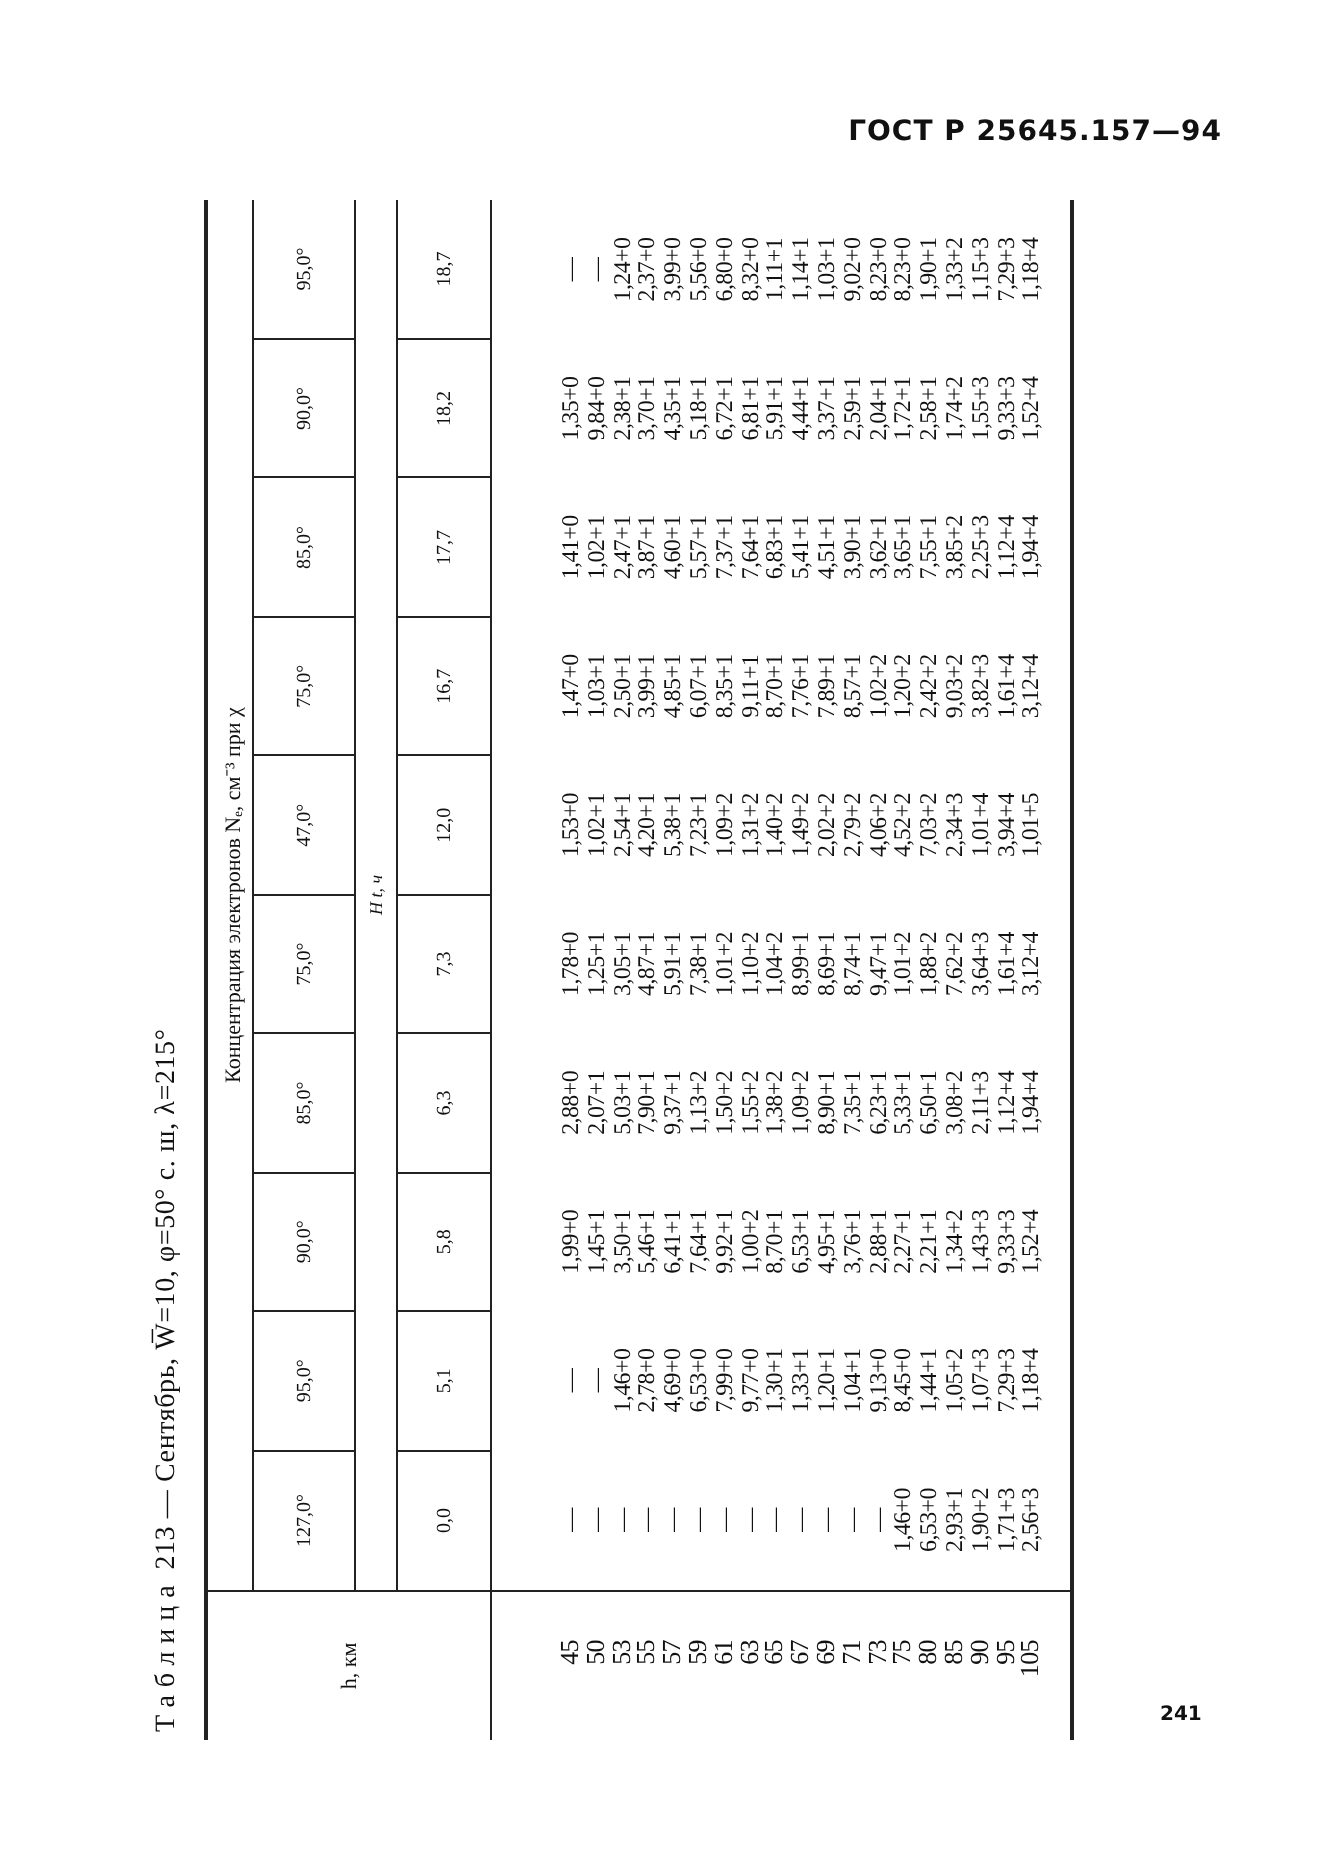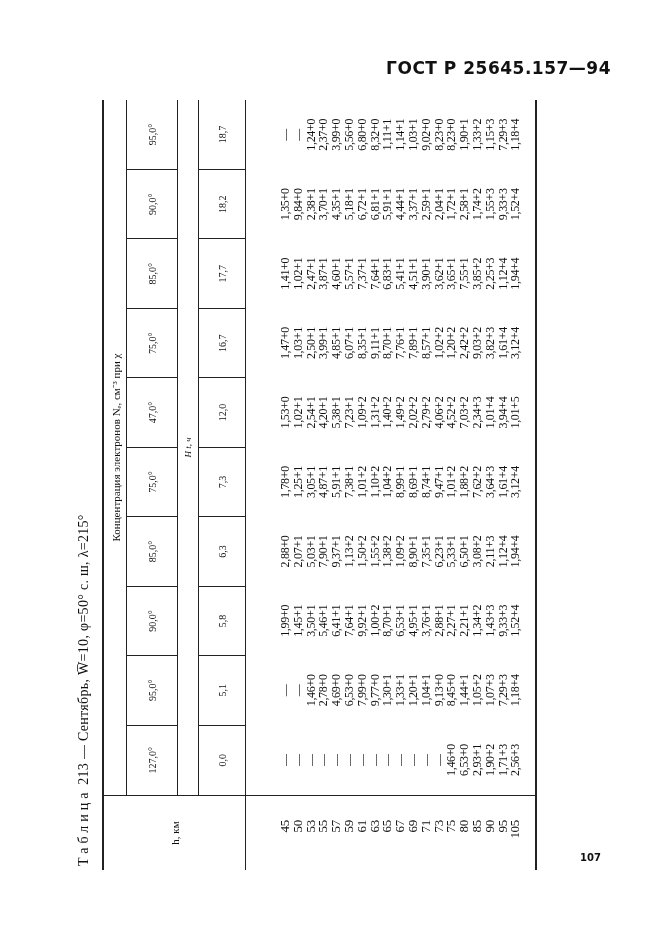--- a/index.html
+++ b/index.html
@@ -1,17 +1,17 @@
 <!DOCTYPE html>
 <html><head>
 <meta charset="utf-8">
 <style>
   html, body { margin:0; padding:0; background:#fff; }
   body { width:661px; height:926px; position:relative; overflow:hidden; font-family:"Liberation Serif", serif; color:#111; }
-  .doc-header { position:absolute; top:58px; right:50px; font-family:"DejaVu Sans", sans-serif; font-weight:bold; font-size:17px; letter-spacing:0.5px; }
+  .doc-header { position:absolute; top:58px; right:50px; font-family:"DejaVu Sans", sans-serif; font-weight:bold; font-size:14px; letter-spacing:0.5px; }
   .page-number { position:absolute; top:852px; left:580px; font-family:"DejaVu Sans", sans-serif; font-weight:bold; font-size:10px; }
   .rotator { position:absolute; left:68px; top:870px; width:775px; height:440px; transform-origin:0 0; transform:rotate(-90deg); }
   .caption { font-size:14px; letter-spacing:0.3px; height:32px; line-height:32px; padding-left:4px; white-space:nowrap; }
   .caption .sp { letter-spacing:4px; }
   table { border-collapse:collapse; width:770px; margin-top:2px; font-size:11.5px; }
   th, td { text-align:center; }
   thead th { font-weight:normal; font-size:10px; border-left:1px solid #222; border-bottom:1px solid #222; }
   thead tr.group th { font-size:11px; height:20px; }
   thead tr.chi th { height:48px; }
   thead tr.tunit th { height:18px; font-style:italic; font-size:9px; }
@@ -313,13 +313,13 @@
           <td class="c">1,01+5</td>
           <td class="c">3,12+4</td>
           <td class="c">1,94+4</td>
           <td class="c">1,52+4</td>
           <td class="c">1,18+4</td>
         </tr>
       </tbody>
   </table>
 </div>
 
-<div class="page-number">107</div>
+<div class="page-number">241</div>
 
 </body></html>

